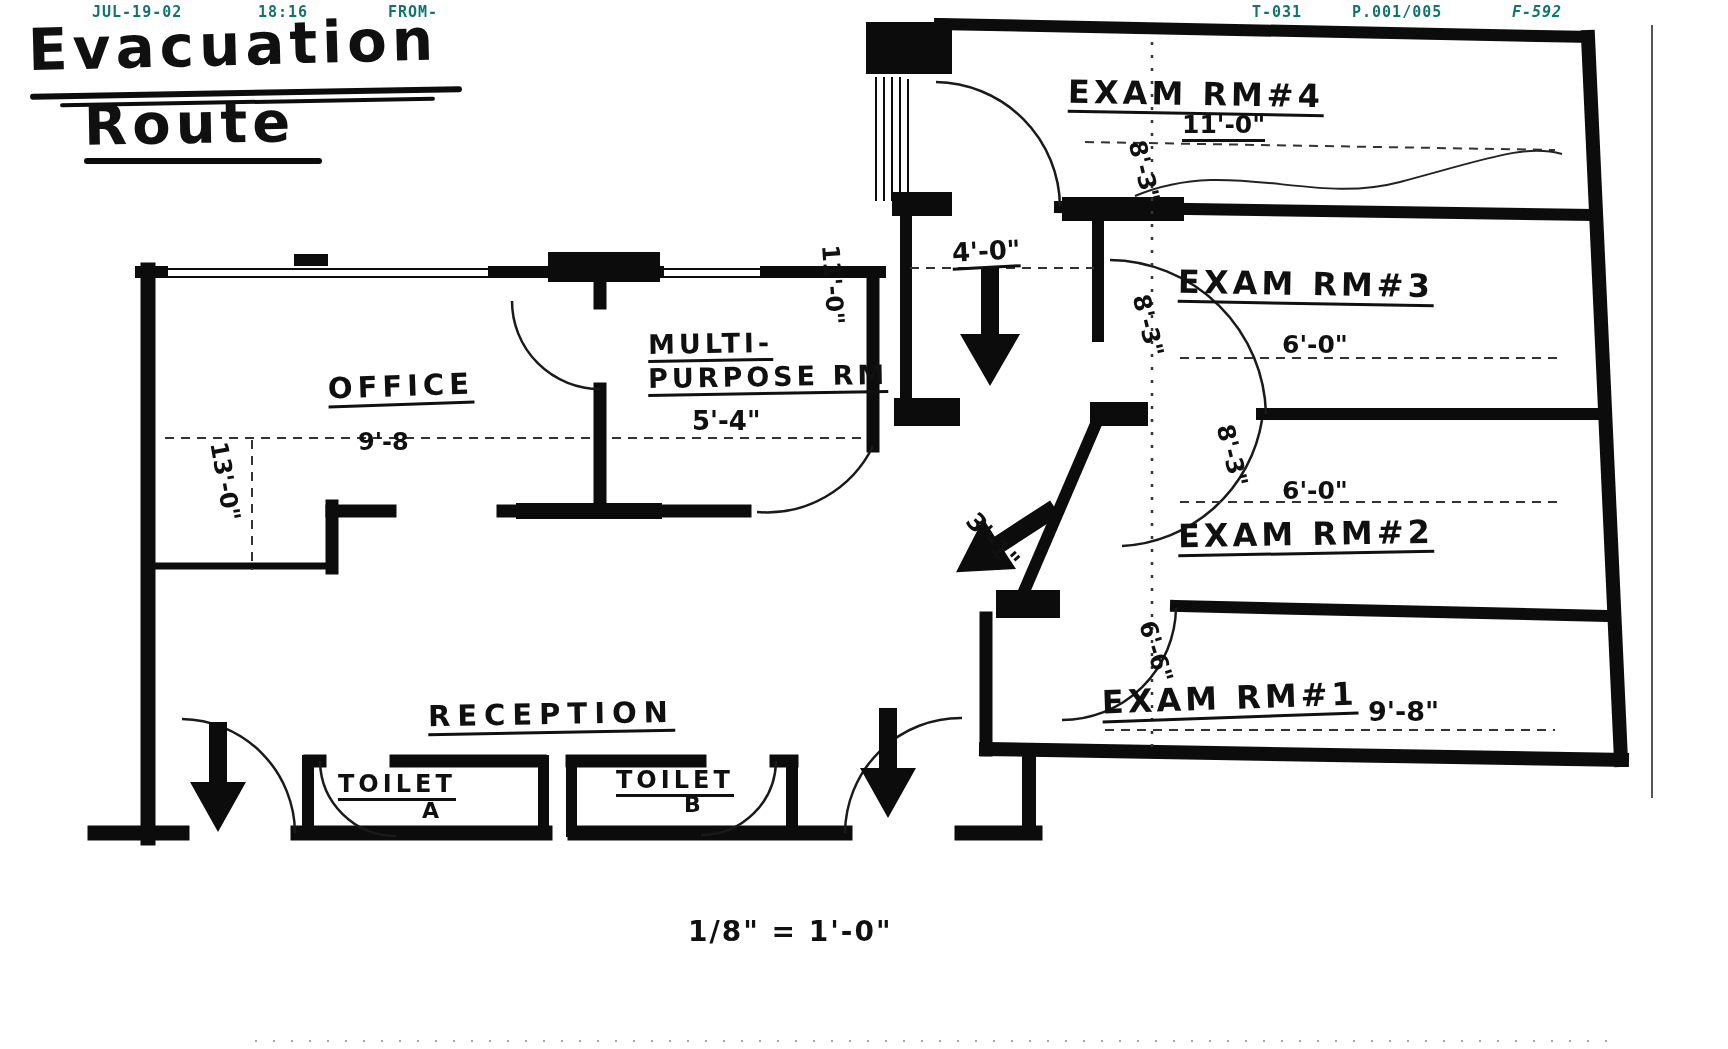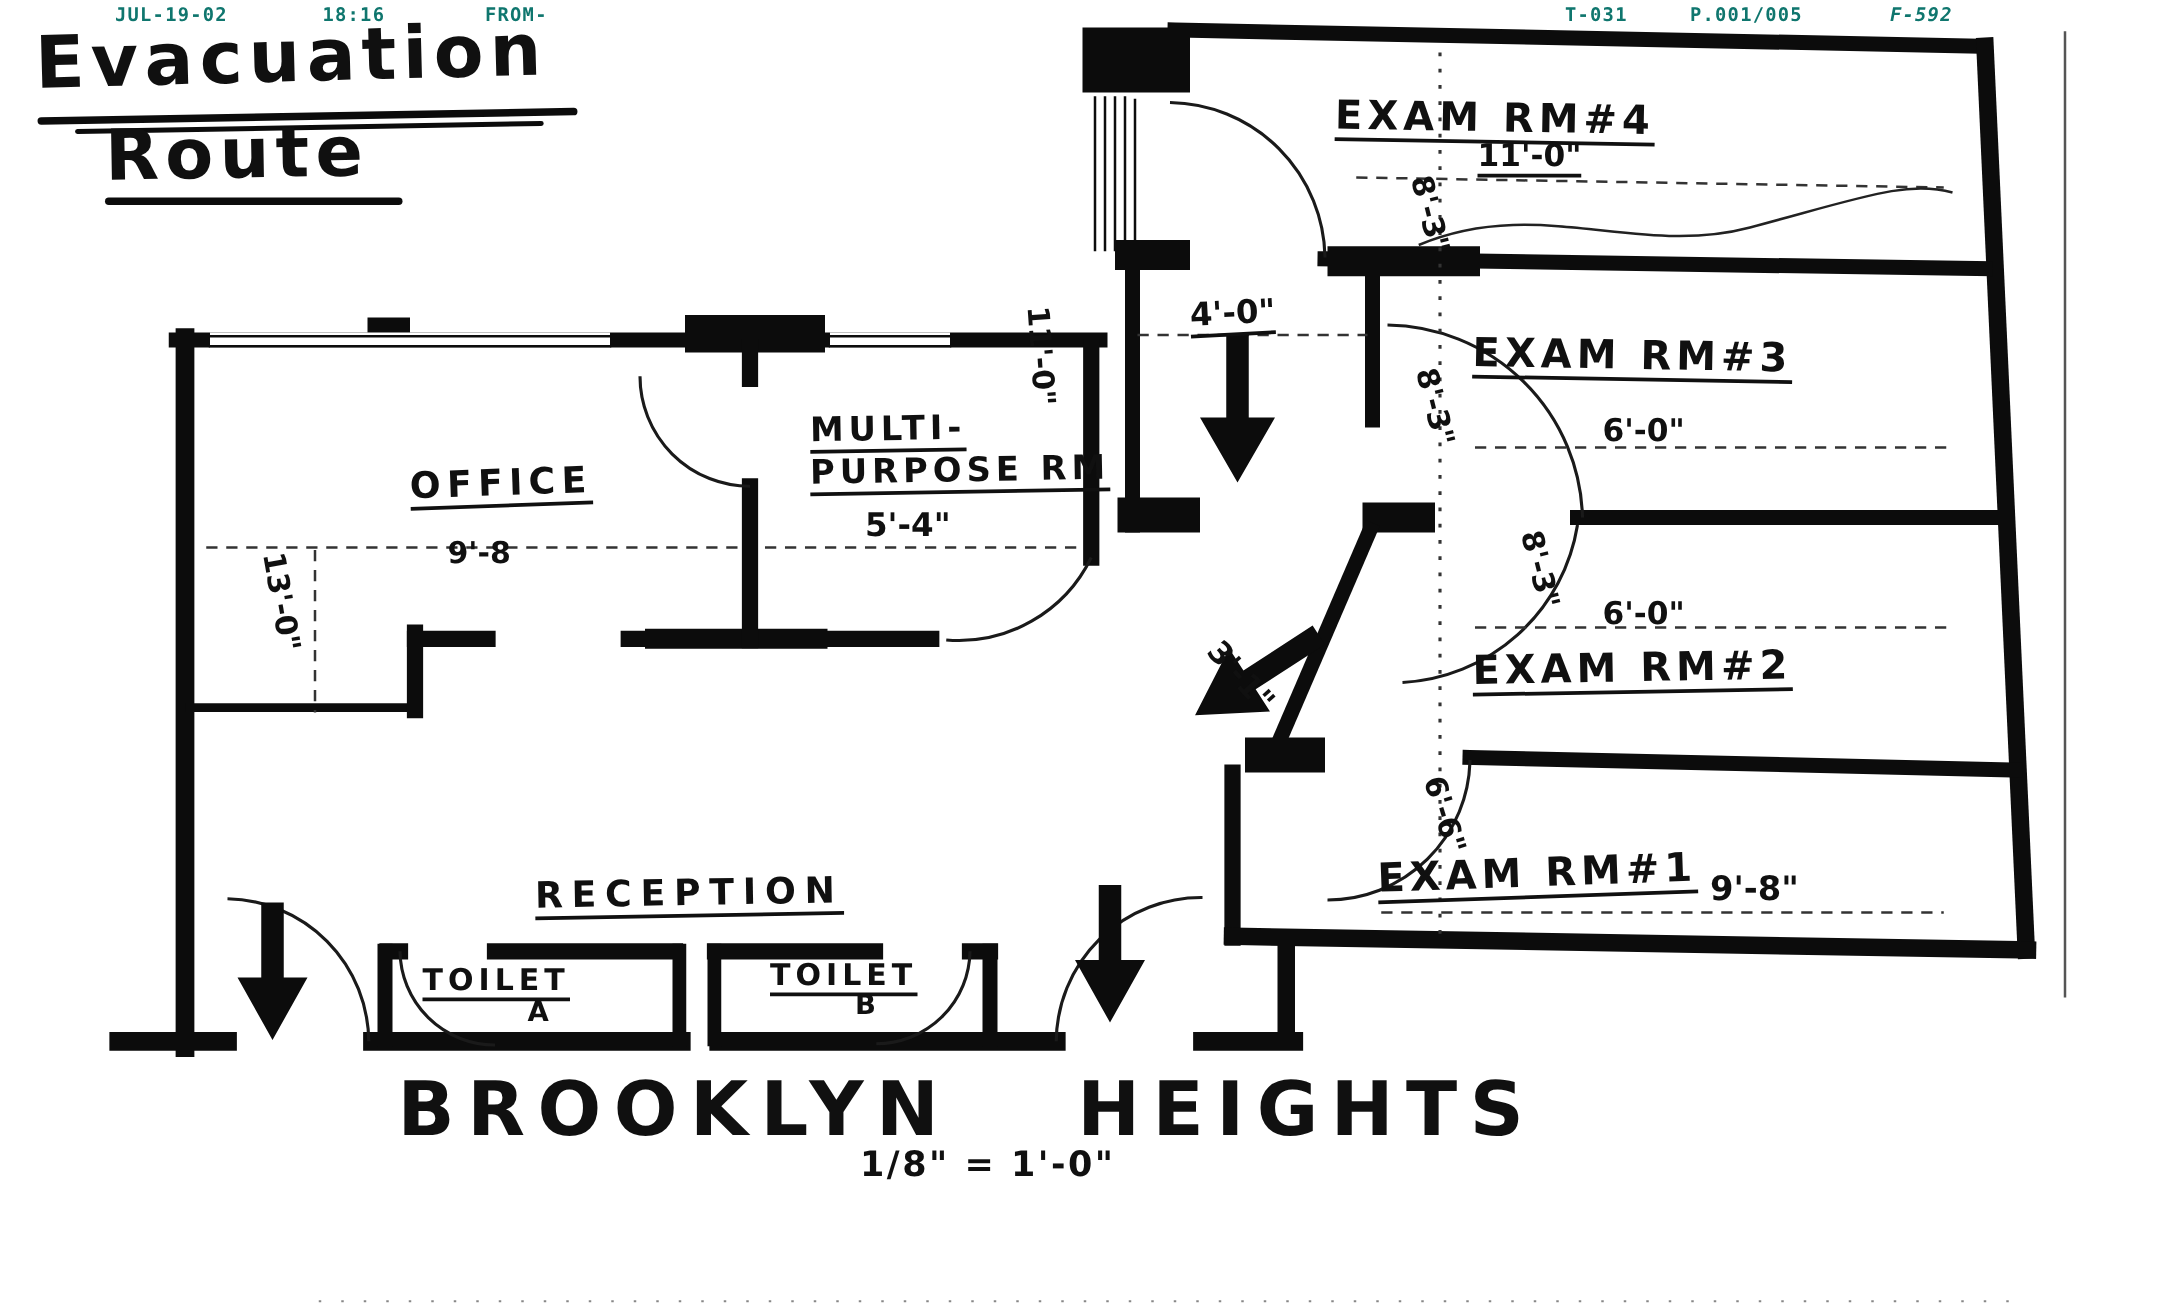--- a/index.html
+++ b/index.html
@@ -154,16 +154,15 @@
   <div class="lb dim u" style="left:1182px;top:112px;font-size:25px;">11'-0"</div>
   <div class="lb dim" style="left:1148px;top:138px;transform:rotate(76deg);transform-origin:left top;">8'-3"</div>
   <div class="lb dim" style="left:1152px;top:292px;transform:rotate(76deg);transform-origin:left top;">8'-3"</div>
   <div class="lb dim" style="left:1282px;top:332px;font-size:25px;">6'-0"</div>
   <div class="lb dim" style="left:1236px;top:422px;transform:rotate(76deg);transform-origin:left top;">8'-3"</div>
   <div class="lb dim" style="left:1282px;top:478px;font-size:25px;">6'-0"</div>
   <div class="lb dim" style="left:1158px;top:618px;transform:rotate(73deg);transform-origin:left top;">6'-6"</div>
   <div class="lb dim" style="left:1368px;top:698px;font-size:27px;">9'-8"</div>
   <div class="lb dim" style="left:980px;top:508px;font-size:25px;transform:rotate(48deg);transform-origin:left top;">3'-1"</div>
 
-  <div class="lb" style="left:318px;top:858px;font-size:60px;letter-spacing:10px;word-spacing:70px;">BROOKLYN HEIGHTS</div>
   <div class="lb" style="left:688px;top:918px;font-size:28px;letter-spacing:2px;">1/8" = 1'-0"</div>
 
 </div>
 
 </body></html>

